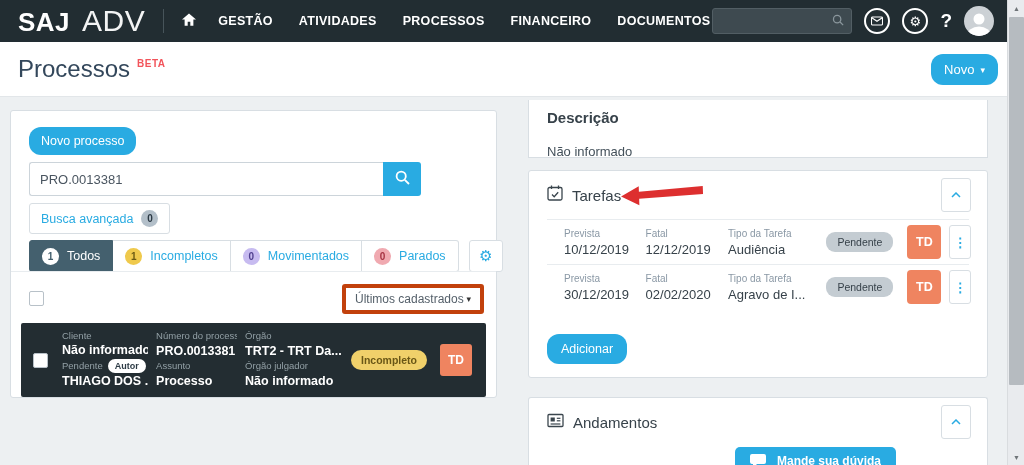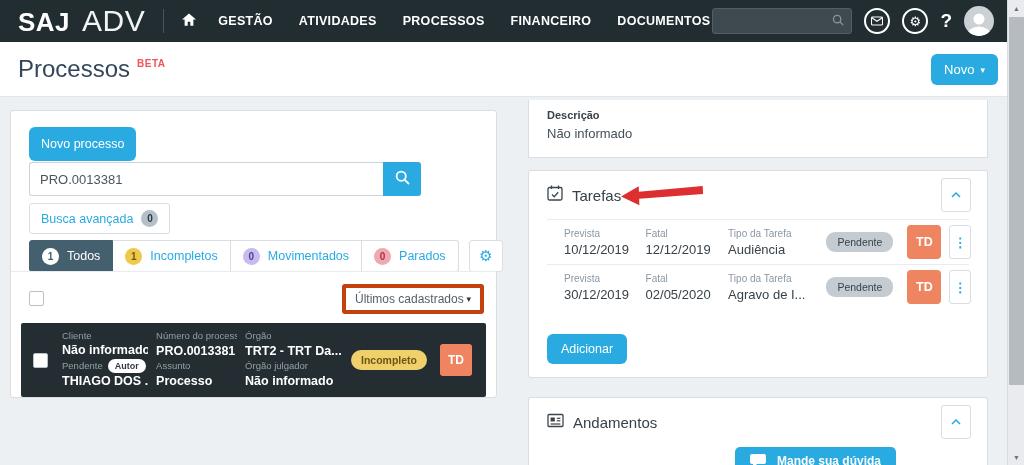--- a/index.html
+++ b/index.html
@@ -23,29 +23,29 @@
   .nav-gear-glyph{font-size:13px;line-height:1;color:#fff}
   .nav-help{font-size:19px;font-weight:700;margin-left:12px;cursor:pointer}
   .nav-avatar{width:30px;height:30px;border-radius:50%;background:#ccd1d5;margin-left:12px;
     overflow:hidden;display:flex;align-items:flex-end;justify-content:center;cursor:pointer;flex:none}
 
   
   .page-header{position:absolute;top:42px;left:0;width:1024px;height:55px;background:#fff;
     border-bottom:1px solid #e2e6e9;display:flex;align-items:center;padding:0 18px;z-index:4}
   .page-title{font-size:24px;color:#33475b}
   .beta{font-size:10px;font-weight:700;color:#f2545b;margin-left:7px;margin-top:-12px;letter-spacing:.5px}
-  .btn-blue{background:#29abe2;color:#fff;border:none;border-radius:6px;
+  .btn-blue{background:#29abe2;color:#fff;border:none;border-radius:12px;
     font-family:"Liberation Sans",sans-serif;cursor:pointer;display:flex;align-items:center;justify-content:center}
   .btn-novo{position:absolute;right:26px;top:12px;height:31px;padding:0 13px;font-size:13px}
   .caret{font-size:9px;margin-left:6px}
 
   
   .left-card{position:absolute;left:10px;top:110px;width:487px;height:288px;background:#fff;
     border:1px solid #d8dee3;border-radius:3px}
-  .np-btn{position:absolute;left:18px;top:16px;height:34px;padding:0 12px;font-size:12.5px}
+  .np-btn{position:absolute;left:18px;top:16px;height:28px;padding:0 12px;font-size:12.5px}
   .search-row{position:absolute;left:18px;top:51px;width:392px;height:34px;display:flex}
   .search-input{flex:1;border:1px solid #ccd4da;border-right:none;border-radius:3px 0 0 3px;
     padding:0 10px;font-size:13px;color:#4a5560;outline:none;font-family:"Liberation Sans",sans-serif}
   .search-btn{width:38px;height:34px;border-radius:0 3px 3px 0}
   .busca{position:absolute;left:18px;top:92px;height:31px;border:1px solid #d8dee3;border-radius:3px;
     display:flex;align-items:center;padding:0 11px;color:#29abe2;font-size:12.5px;background:#fff;cursor:pointer}
   .badge-circle{width:17px;height:17px;border-radius:50%;font-size:10px;font-weight:700;
     display:flex;align-items:center;justify-content:center;flex:none}
   .busca .badge-circle{margin-left:8px;background:#b3bfc9;color:#2c3a45}
   .tabs{position:absolute;left:18px;top:129px;display:flex;height:32px;align-items:center}
@@ -82,21 +82,21 @@
     padding:1px 7px;margin-left:5px;display:inline-block}
   .incompleto{background:#f0d06a;color:#6a5716;font-size:10.5px;font-weight:700;border-radius:10px;
     padding:4px 10px;margin-left:auto;white-space:nowrap}
   .sq-avatar{background:#ef8460;border-radius:3px;color:#fff;font-weight:700;
     display:flex;align-items:center;justify-content:center;flex:none}
   .rr-avatar{width:32px;height:32px;font-size:12px;margin-left:13px;margin-right:2px}
 
   
   .desc-card{position:absolute;left:528px;top:100px;width:460px;height:58px;background:#fff;
     border:1px solid #d8dee3;border-top:none;padding:9px 18px}
-  .desc-label{font-size:11px;font-weight:700;color:#37424a;margin-bottom:5px}
+  .desc-label{font-size:15px;font-weight:700;color:#37424a;margin-bottom:18px}
   .desc-value{font-size:13px;color:#43505a}
 
   .rcard{position:absolute;left:528px;width:460px;background:#fff;border:1px solid #d8dee3;border-radius:3px}
   .tarefas-card{top:170px;height:208px}
   .andamentos-card{top:397px;height:75px;border-radius:3px 3px 0 0;border-bottom:none}
   .card-header{height:48px;display:flex;align-items:center;padding:0 16px 0 18px;position:relative}
   .card-title{font-size:15px;color:#37424a;margin-left:9px}
   .collapse-btn{margin-left:auto;width:30px;height:34px;border:1px solid #d8dee3;border-radius:3px;
     background:#fff;display:flex;align-items:center;justify-content:center;cursor:pointer}
   .divider{height:1px;background:#e8ecef;margin:0 18px}
@@ -319,21 +319,21 @@
   </div>
   <div class="divider"></div>
 
   <div class="task-row">
     <div class="t-col t-prevista">
       <div class="t-label">Prevista</div>
       <div class="t-value">30/12/2019</div>
     </div>
     <div class="t-col t-fatal">
       <div class="t-label">Fatal</div>
-      <div class="t-value">02/05/2020</div>
+      <div class="t-value">02/02/2020</div>
     </div>
     <div class="t-col t-tipo">
       <div class="t-label">Tipo da Tarefa</div>
       <div class="t-value">Agravo de I...</div>
     </div>
     <span class="pendente">Pendente</span>
     <div class="sq-avatar t-avatar">TD</div>
     <div class="dots-btn">
       <span>⋮</span>
     </div>

